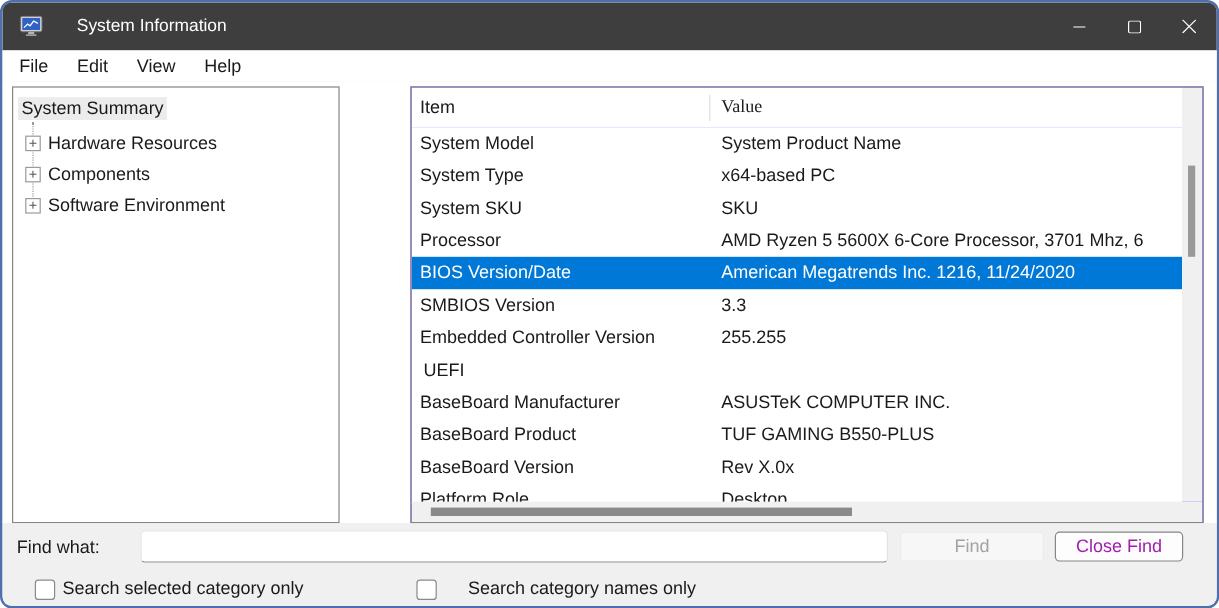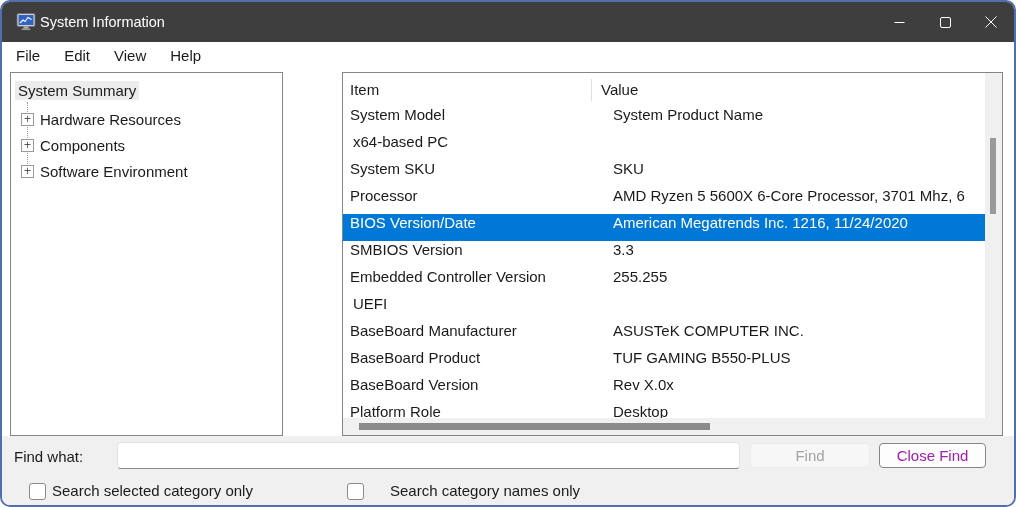--- a/index.html
+++ b/index.html
@@ -10,21 +10,21 @@
     border:2px solid #4f70ad;border-radius:10px;overflow:hidden;
     background:#f0f0f0;
   }
 
   
   .titlebar{
     position:absolute;top:0;left:0;right:0;height:40px;
     background:#3e3e3e;display:flex;align-items:center;
   }
   .app-icon{margin-left:14px;width:20px;height:18px;flex:0 0 auto;}
-  .title-text{margin-left:4px;color:#ffffff;font-size:14.5px;}
+  .title-text{margin-left:28px;color:#ffffff;font-size:14.5px;}
   .win-controls{margin-left:auto;display:flex;height:100%;}
   .win-btn{width:46px;height:100%;display:flex;align-items:center;justify-content:center;color:#fff;}
   .win-btn svg{display:block;}
 
   
   .menubar{
     position:absolute;top:40px;left:0;right:0;height:26px;
     background:#ffffff;display:flex;align-items:center;padding-left:14px;gap:24px;
     font-size:15px;color:#1a1a1a;
   }
@@ -45,23 +45,23 @@
     border:1px solid #9a9a9a;background:#ffffff;color:#555;
     font-size:12px;line-height:11px;text-align:center;
   }
   .tree-label{margin-left:6px;font-size:15px;color:#1a1a1a;white-space:nowrap;}
 
   
   .list-panel{left:340px;top:70px;width:661px;height:364px;background:#8b5cf6;overflow:hidden;}
   .lp-header{position:absolute;top:0;left:0;right:17px;height:33px;background:#fff;display:flex;align-items:center;}
   .lp-header .hcol-item{width:248px;padding-left:7px;font-size:15px;color:#1a1a1a;}
   .lp-header .hdivider{width:1px;height:22px;background:#e0e0e0;}
-  .lp-header .hcol-value{flex:1;padding-left:9px;font-size:15px;color:#1a1a1a;}
+  .lp-header .hcol-value{flex:1;padding-left:9px;font-size:15px;color:#1a1a1a;font-family:Liberation Serif, serif;}
   .lp-rows{position:absolute;top:33px;left:0;right:17px;height:314px;background:#fff;overflow:hidden;}
-  .lrow{height:27px;display:flex;align-items:flex-start;white-space:nowrap;gap:12px;}
+  .lrow{height:27px;display:flex;align-items:center;white-space:nowrap;}
   .lrow .c-item{width:248px;padding-left:7px;font-size:15px;color:#1a1a1a;overflow:hidden;flex:0 0 auto;}
   .lrow .c-value{flex:1;padding-left:10px;font-size:15px;color:#1a1a1a;overflow:hidden;}
   .lrow.selected{background:#0078d7;}
   .lrow.selected .c-item,.lrow.selected .c-value{color:#ffffff;}
 
   .vscroll{position:absolute;top:0;right:0;bottom:17px;width:17px;background:#f0f0f0;}
   .vthumb{position:absolute;left:5px;top:65px;width:6px;height:76px;background:#999999;}
   .hscroll{position:absolute;left:0;right:17px;bottom:0;height:17px;background:#f0f0f0;}
   .hthumb{position:absolute;left:16px;top:5px;width:351px;height:7px;background:#8a8a8a;}
   .scroll-corner{position:absolute;right:0;bottom:0;width:17px;height:17px;background:#f0f0f0;}
@@ -158,20 +158,21 @@
       <div class="hcol-item">Item</div>
       <div class="hdivider"></div>
       <div class="hcol-value">Value</div>
     </div>
     <div class="lp-rows" id="list-rows">
         <div class="lrow">
           <div class="c-item">System Model</div>
           <div class="c-value">System Product Name</div>
         </div>
         <div class="lrow">
+          <div class="c-item">System Type</div>
           <div class="c-value">x64-based PC</div>
         </div>
         <div class="lrow">
           <div class="c-item">System SKU</div>
           <div class="c-value">SKU</div>
         </div>
         <div class="lrow">
           <div class="c-item">Processor</div>
           <div class="c-value">AMD Ryzen 5 5600X 6-Core Processor, 3701 Mhz, 6</div>
         </div>

